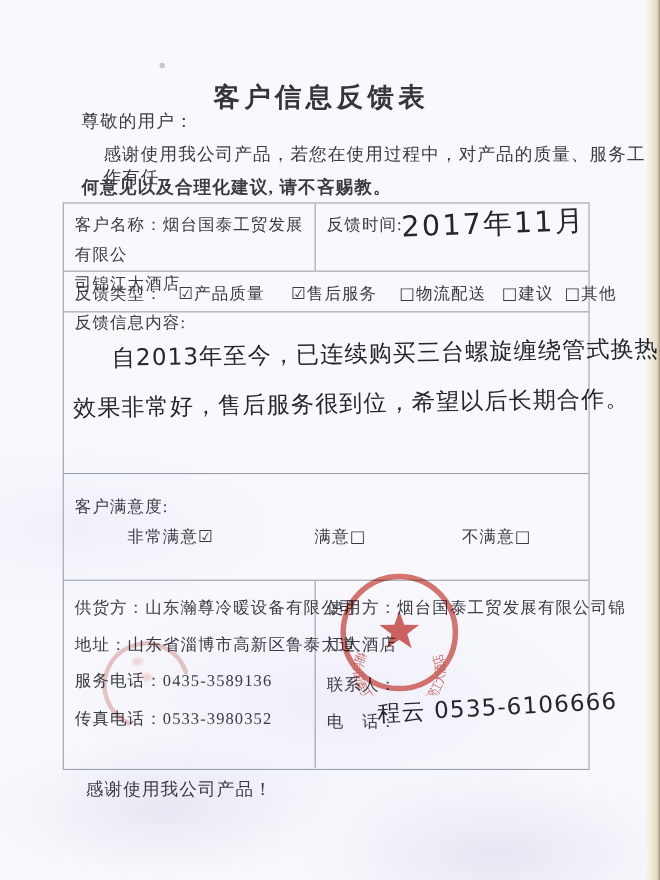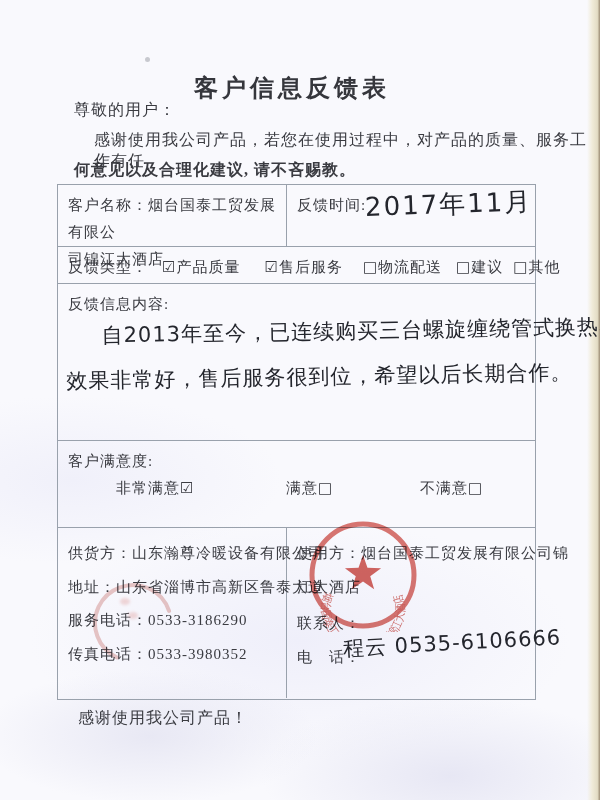--- a/index.html
+++ b/index.html
@@ -25,21 +25,21 @@
   .salutation { position:absolute; left:74px; top:100px; font-size:16px; letter-spacing:1px; }
   .intro1 { position:absolute; left:94px; top:130px; font-size:16px; letter-spacing:1px;font-family:Liberation Serif, serif; }
   .intro2 { position:absolute; left:74px; top:160px; font-size:16px; letter-spacing:1px;font-weight:bold; }
   .closing { position:absolute; left:78px; top:708px; font-size:16px; letter-spacing:1px; }
 
   .tbl { position:absolute; left:57px; top:184px; width:477px; height:514px;
     border:1px solid #99a1ac; font-size:15px; letter-spacing:1px; }
   .row { position:absolute; left:0; right:0; border-bottom:1px solid #99a1ac; }
   .r1 { top:0; height:61px; }
   .r2 { top:62px; height:36px; }
-  .r3 { top:99px; height:156px; }
+  .r3 { top:89px; height:156px; }
   .r4 { top:256px; height:86px; }
   .r5 { top:343px; height:170px; border-bottom:none; }
   .vdiv { position:absolute; top:0; bottom:0; left:228px; width:0; border-left:1px solid #99a1ac; }
   .c { position:absolute; top:0; bottom:0; box-sizing:border-box; padding:7px 10px; line-height:27px; }
   .c-left  { left:0; width:228px; }
   .c-right { left:229px; right:0; }
   .pad { padding:7px 10px; line-height:27px; }
 
   .opt-row .box { font-family:"DejaVu Sans", sans-serif; font-size:15px; }
   .gap1 { margin-right:24px; } .gap2 { margin-right:20px; } .gap3 { margin-right:14px; } .gap4 { margin-right:10px; }
@@ -116,21 +116,21 @@
         <span class="sat-opt sat-2"><span>满意</span><span class="box">□</span></span>
         <span class="sat-opt sat-3"><span>不满意</span><span class="box">□</span></span>
       </div>
     </div>
 
     <div class="row r5">
       <div class="vdiv"></div>
       <div class="c c-left">
         <div class="line">供货方：山东瀚尊冷暖设备有限公司</div>
         <div class="line">地址：山东省淄博市高新区鲁泰大道</div>
-        <div class="line">服务电话：0533-3186290</div>
+        <div class="line">服务电话：0435-3589136</div>
         <div class="line">传真电话：0533-3980352</div>
       </div>
       <div class="c c-right">
         <div class="line">使用方：烟台国泰工贸发展有限公司锦</div>
         <div class="line">江大酒店</div>
         <div class="line contact-line">联系人：</div>
         <div class="line">电　话：</div>
         <div class="hand hand-phone">程云 0535-6106666</div>
       </div>
     </div>

